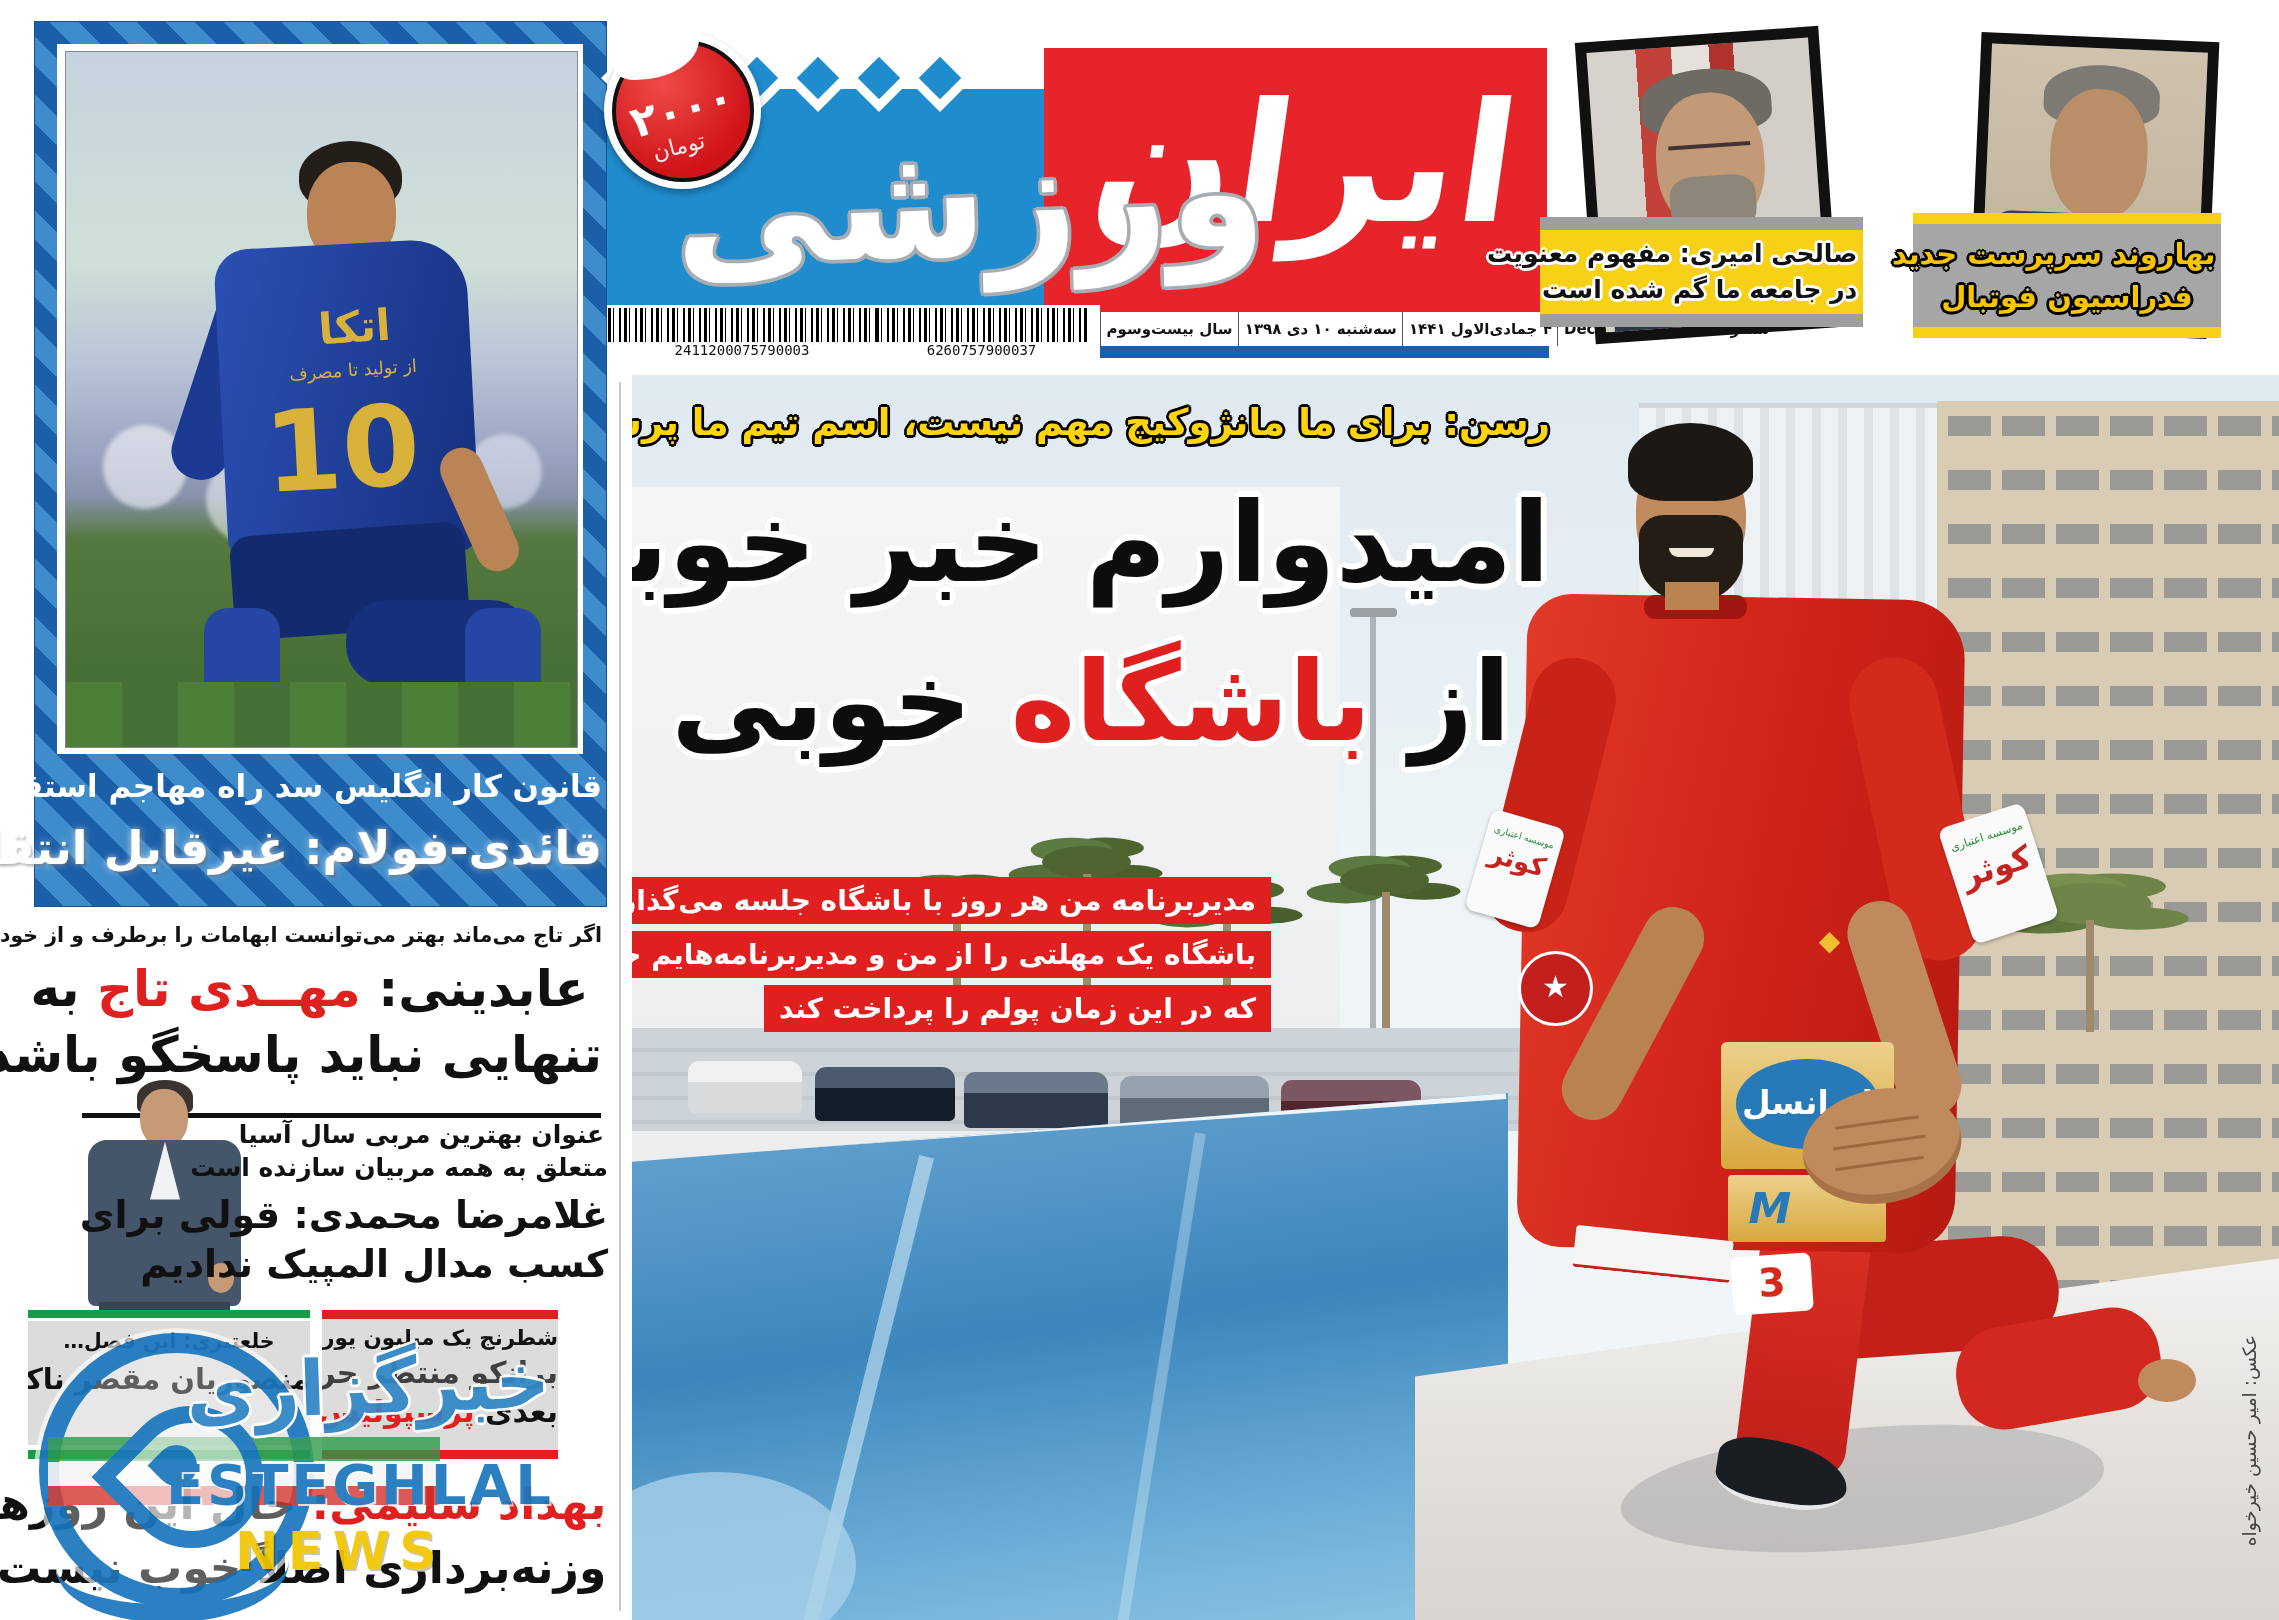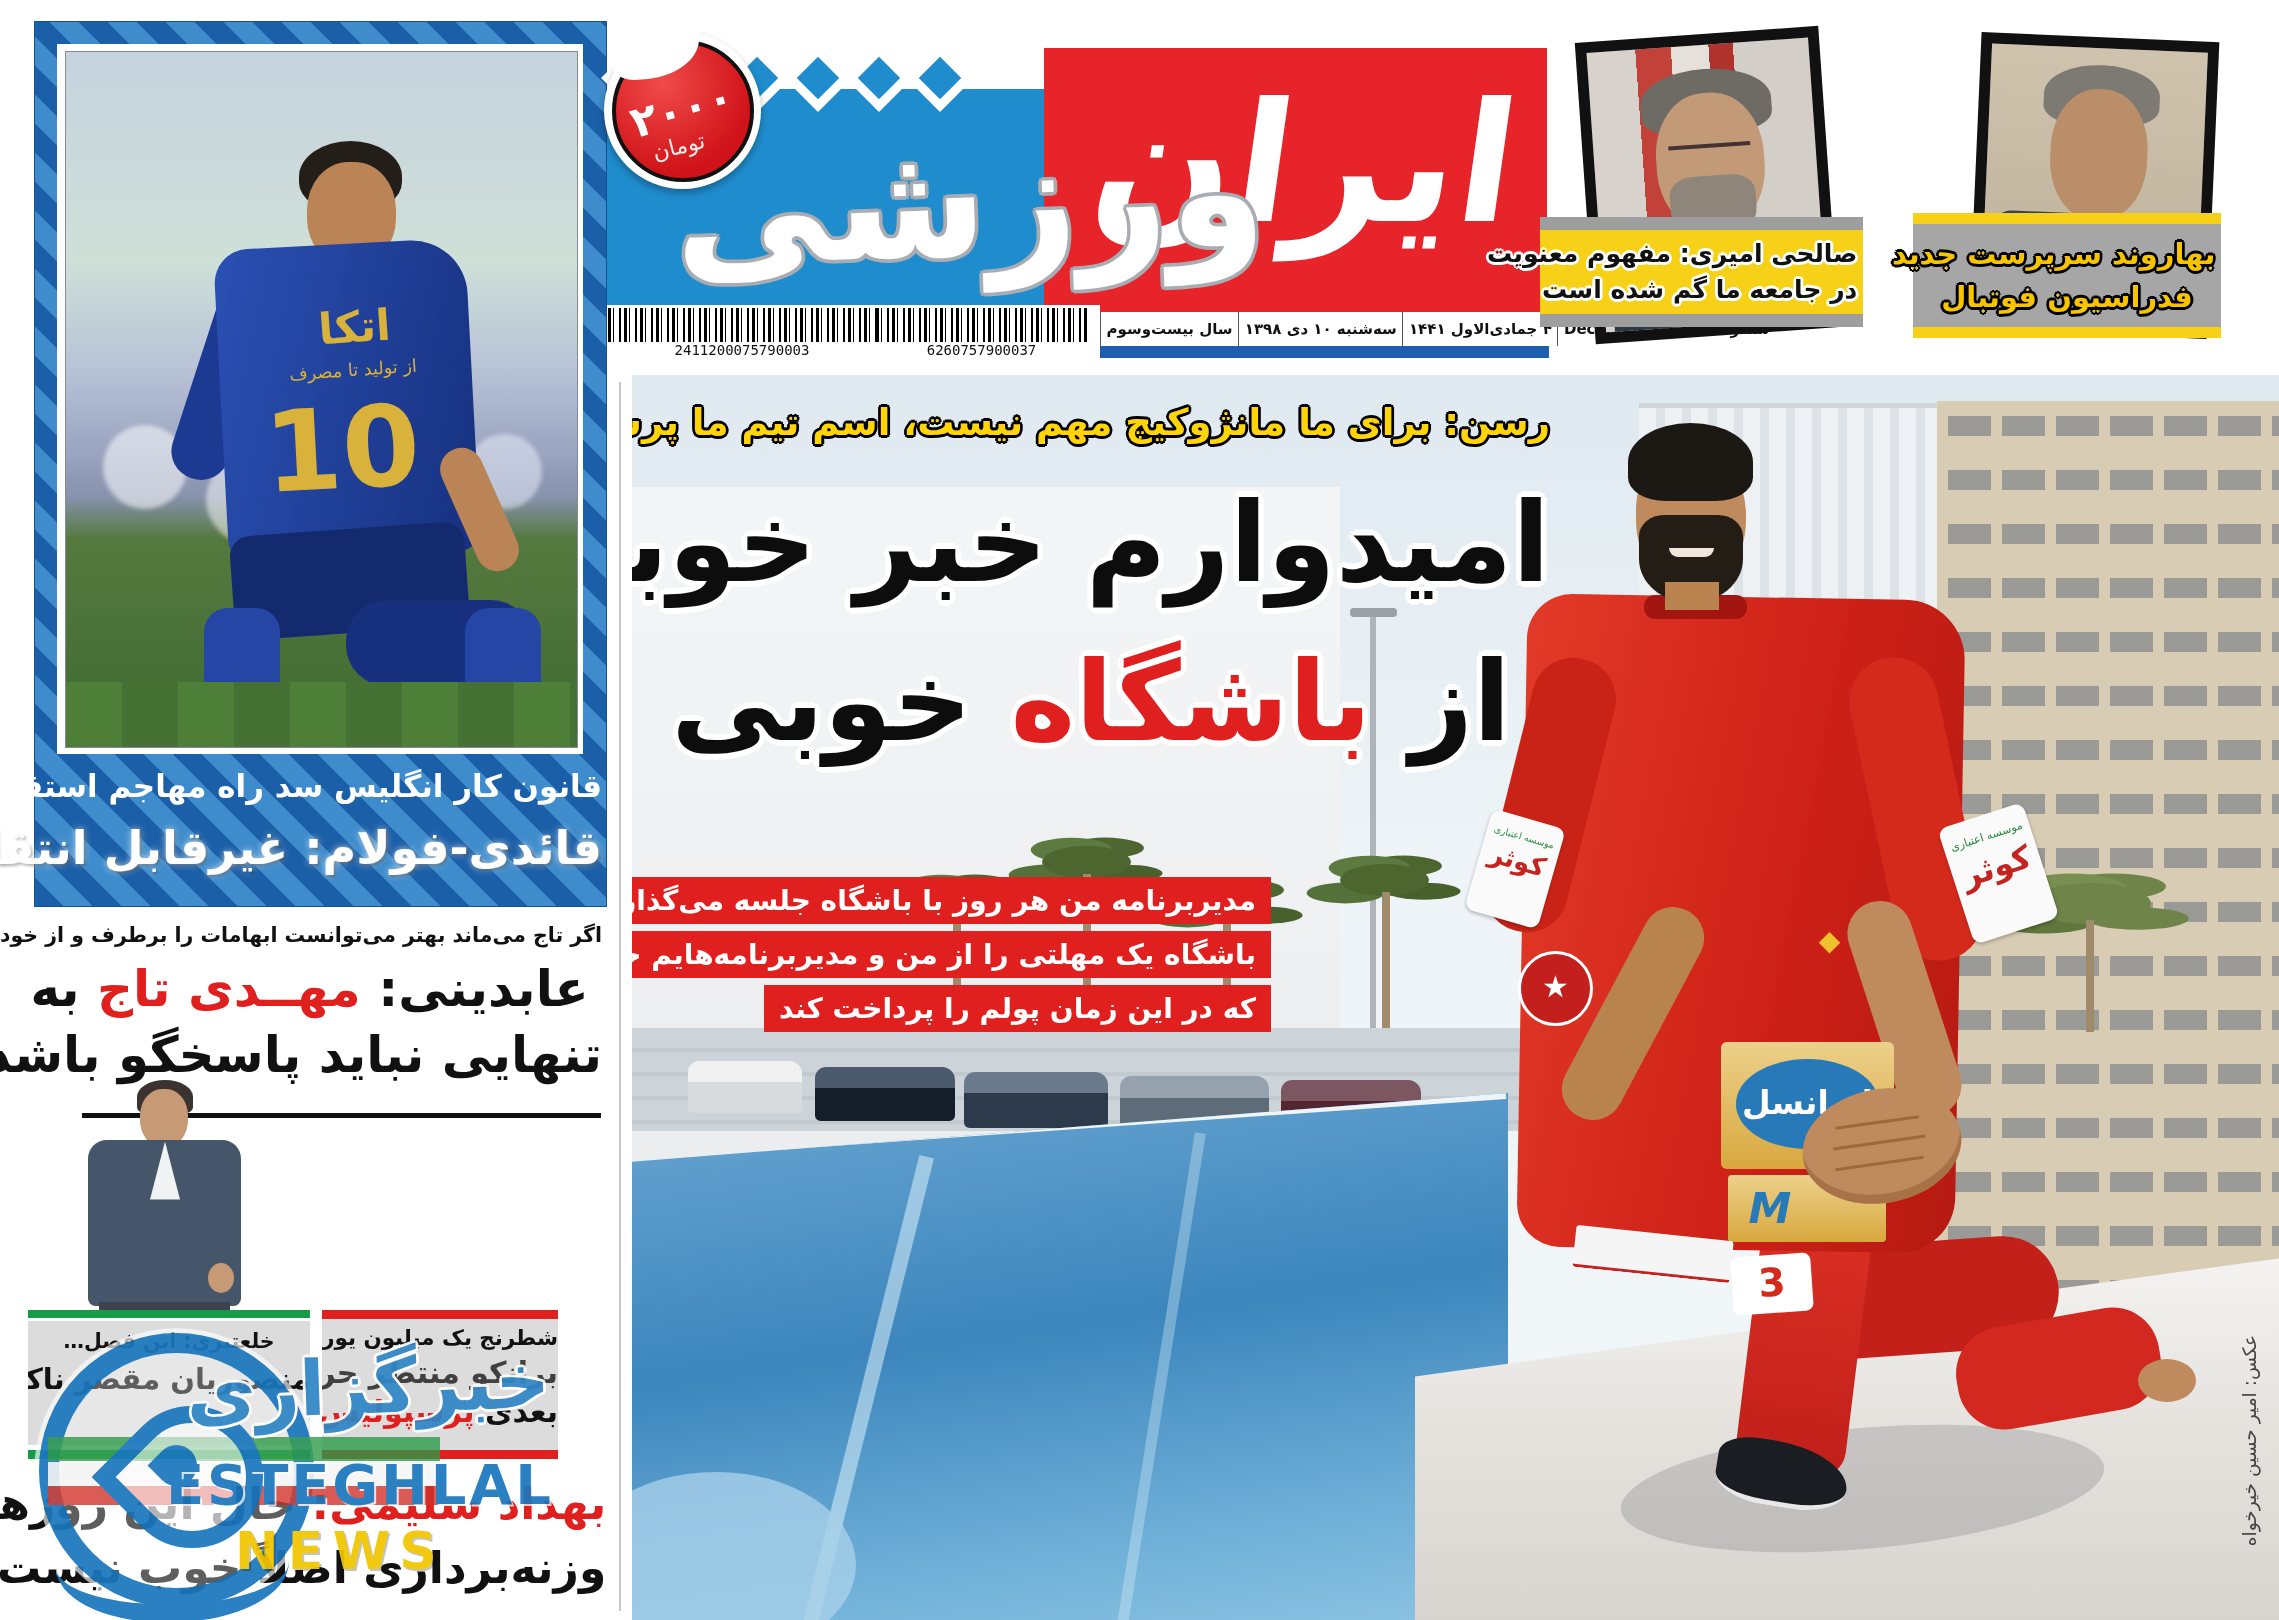--- a/index.html
+++ b/index.html
@@ -169,20 +169,26 @@
 
   <div class="abs" style="left:0;top:1072px;width:615px;height:252px;">
     <div class="abs" style="left:51px;top:7.5px;width:200px;height:244px;overflow:hidden;">
       <div class="abs" style="left:86px;top:0;width:56px;height:34px;background:#3a3330;border-radius:50% 50% 20% 20%;"></div>
       <div class="abs" style="left:89px;top:9.3px;width:48px;height:58px;background:#c59a74;border-radius:46%;"></div>
       <div class="abs" style="left:37px;top:60px;width:153px;height:166px;background:#45566b;border-radius:18.6px 18.6px 7.5px 7.5px;"></div>
       <div class="abs" style="left:99px;top:62px;width:30px;height:58px;background:#f0f2f4;clip-path:polygon(50% 0,0 100%,100% 100%);"></div>
       <div class="abs" style="left:157px;top:183px;width:26px;height:30px;background:#c59a74;border-radius:50%;"></div>
       <div class="abs" style="left:48px;top:222px;width:131px;height:22.4px;background:#3c4250;"></div>
     </div>
+    <div class="abs rtl c" style="left:235px;top:48px;width:373px;">
+      <div class="b nw" style="font-size:25px;color:#111;">عنوان بهترین مربی سال آسیا</div>
+      <div class="b nw" style="font-size:25px;color:#111;margin-top:3.7px;">متعلق به همه مربیان سازنده است</div>
+      <div class="nw" style="font-size:38px;font-weight:900;color:#111;margin-top:11.2px;">غلامرضا محمدی: قولی برای</div>
+      <div class="nw" style="font-size:38px;font-weight:900;color:#111;margin-top:5.6px;">کسب مدال المپیک ندادیم</div>
+    </div>
   </div>
 
   <div class="abs" style="left:28px;top:1310px;width:282px;height:149px;background:#dcdcdc;overflow:hidden;">
     <div style="height:7.5px;background:#169b47;"></div>
     <div style="height:3.7px;background:#fff;"></div>
     <div class="rtl c" style="font-size:20.5px;font-weight:bold;color:#111;margin-top:7.5px;white-space:nowrap;">خلعتبری: این فصل…</div>
     <div class="rtl c nw" style="font-size:29px;font-weight:900;color:#111;margin-top:9.3px;">منصوریان مقصر ناکامی…</div>
     <div class="abs" style="left:0;bottom:9.3px;width:282px;height:4.7px;background:#fff;"></div>
     <div class="abs" style="left:0;bottom:0;width:282px;height:9.3px;background:#169b47;"></div>
   </div>

